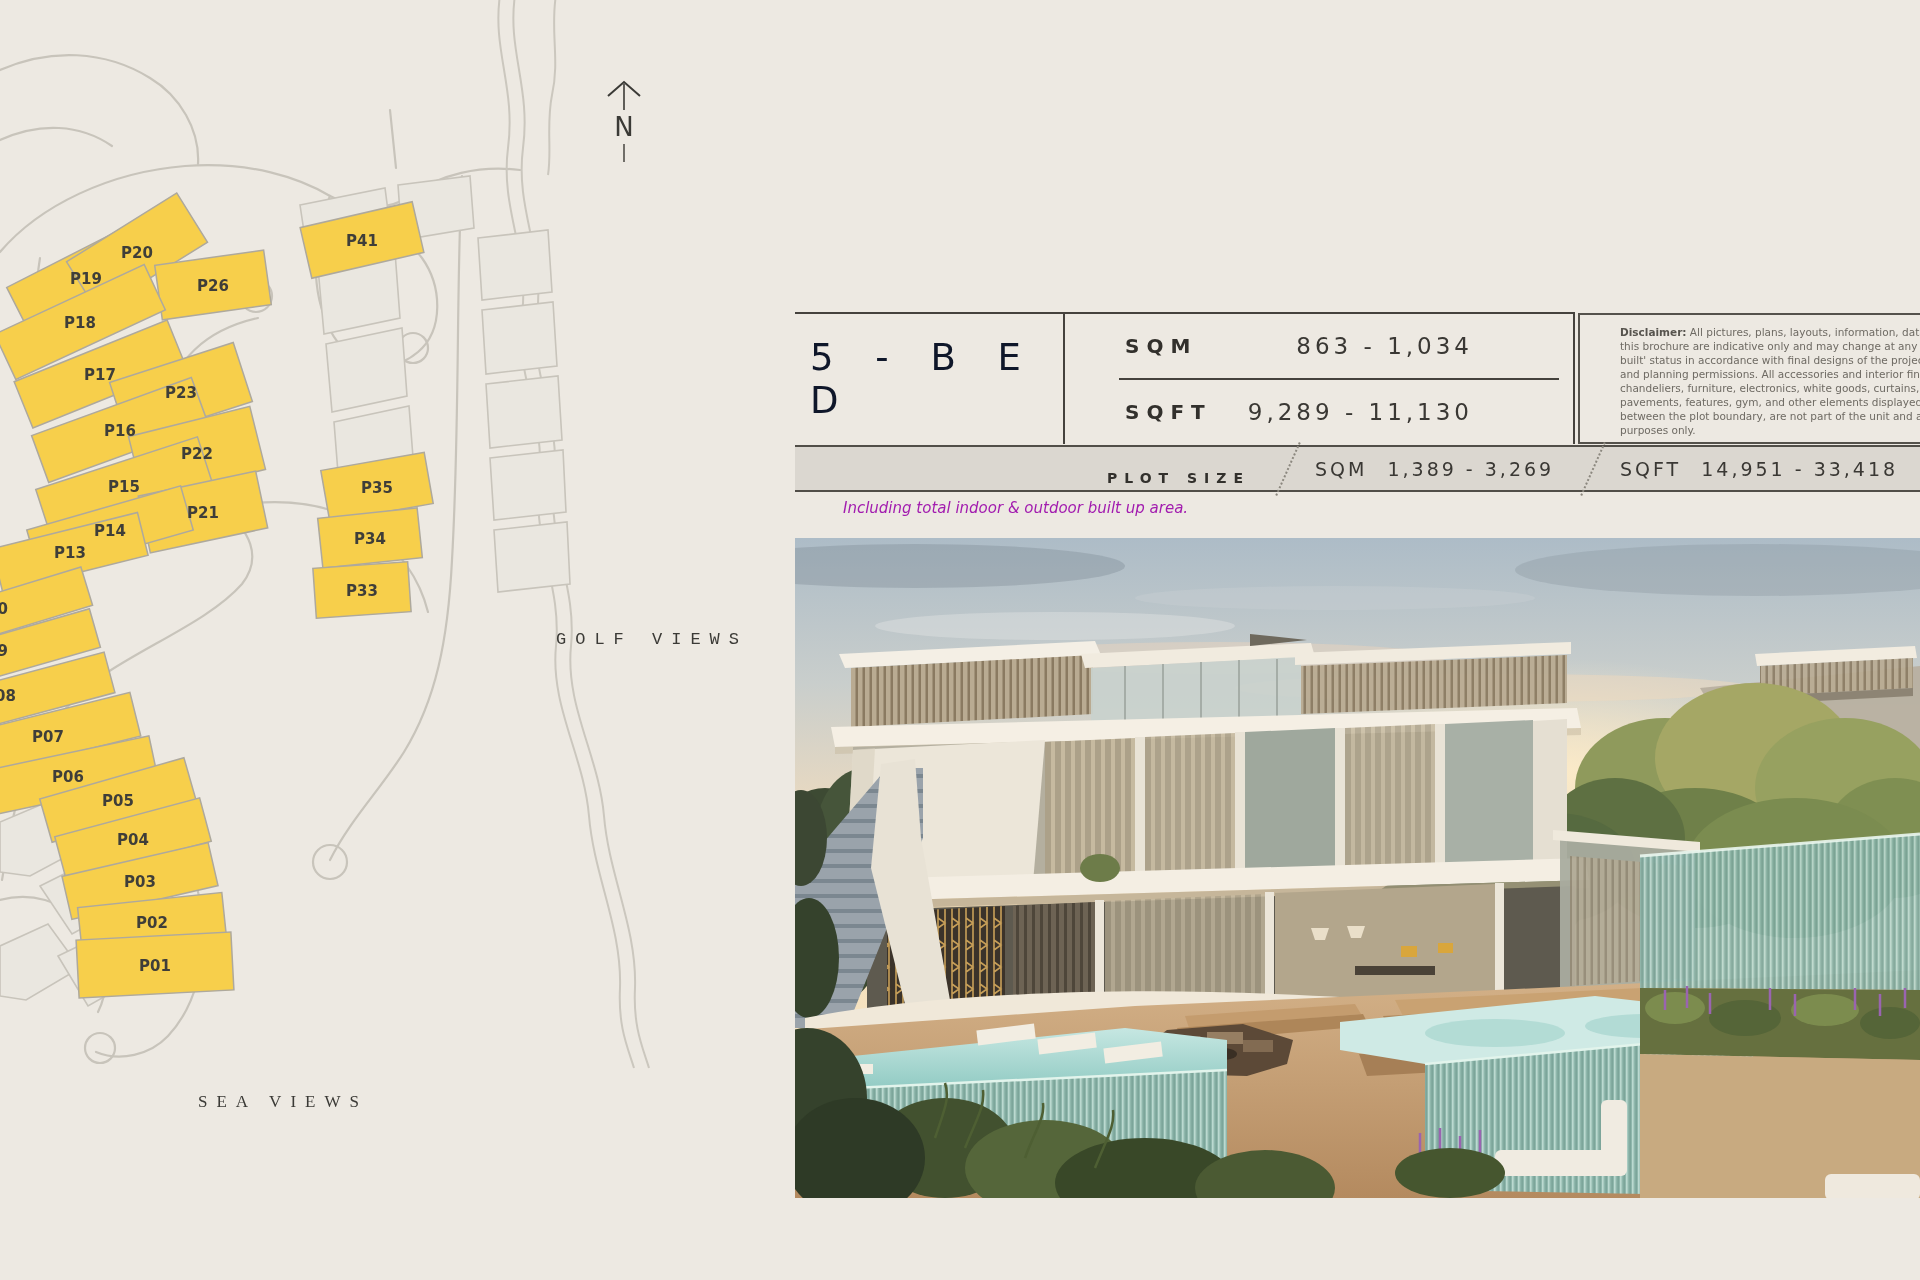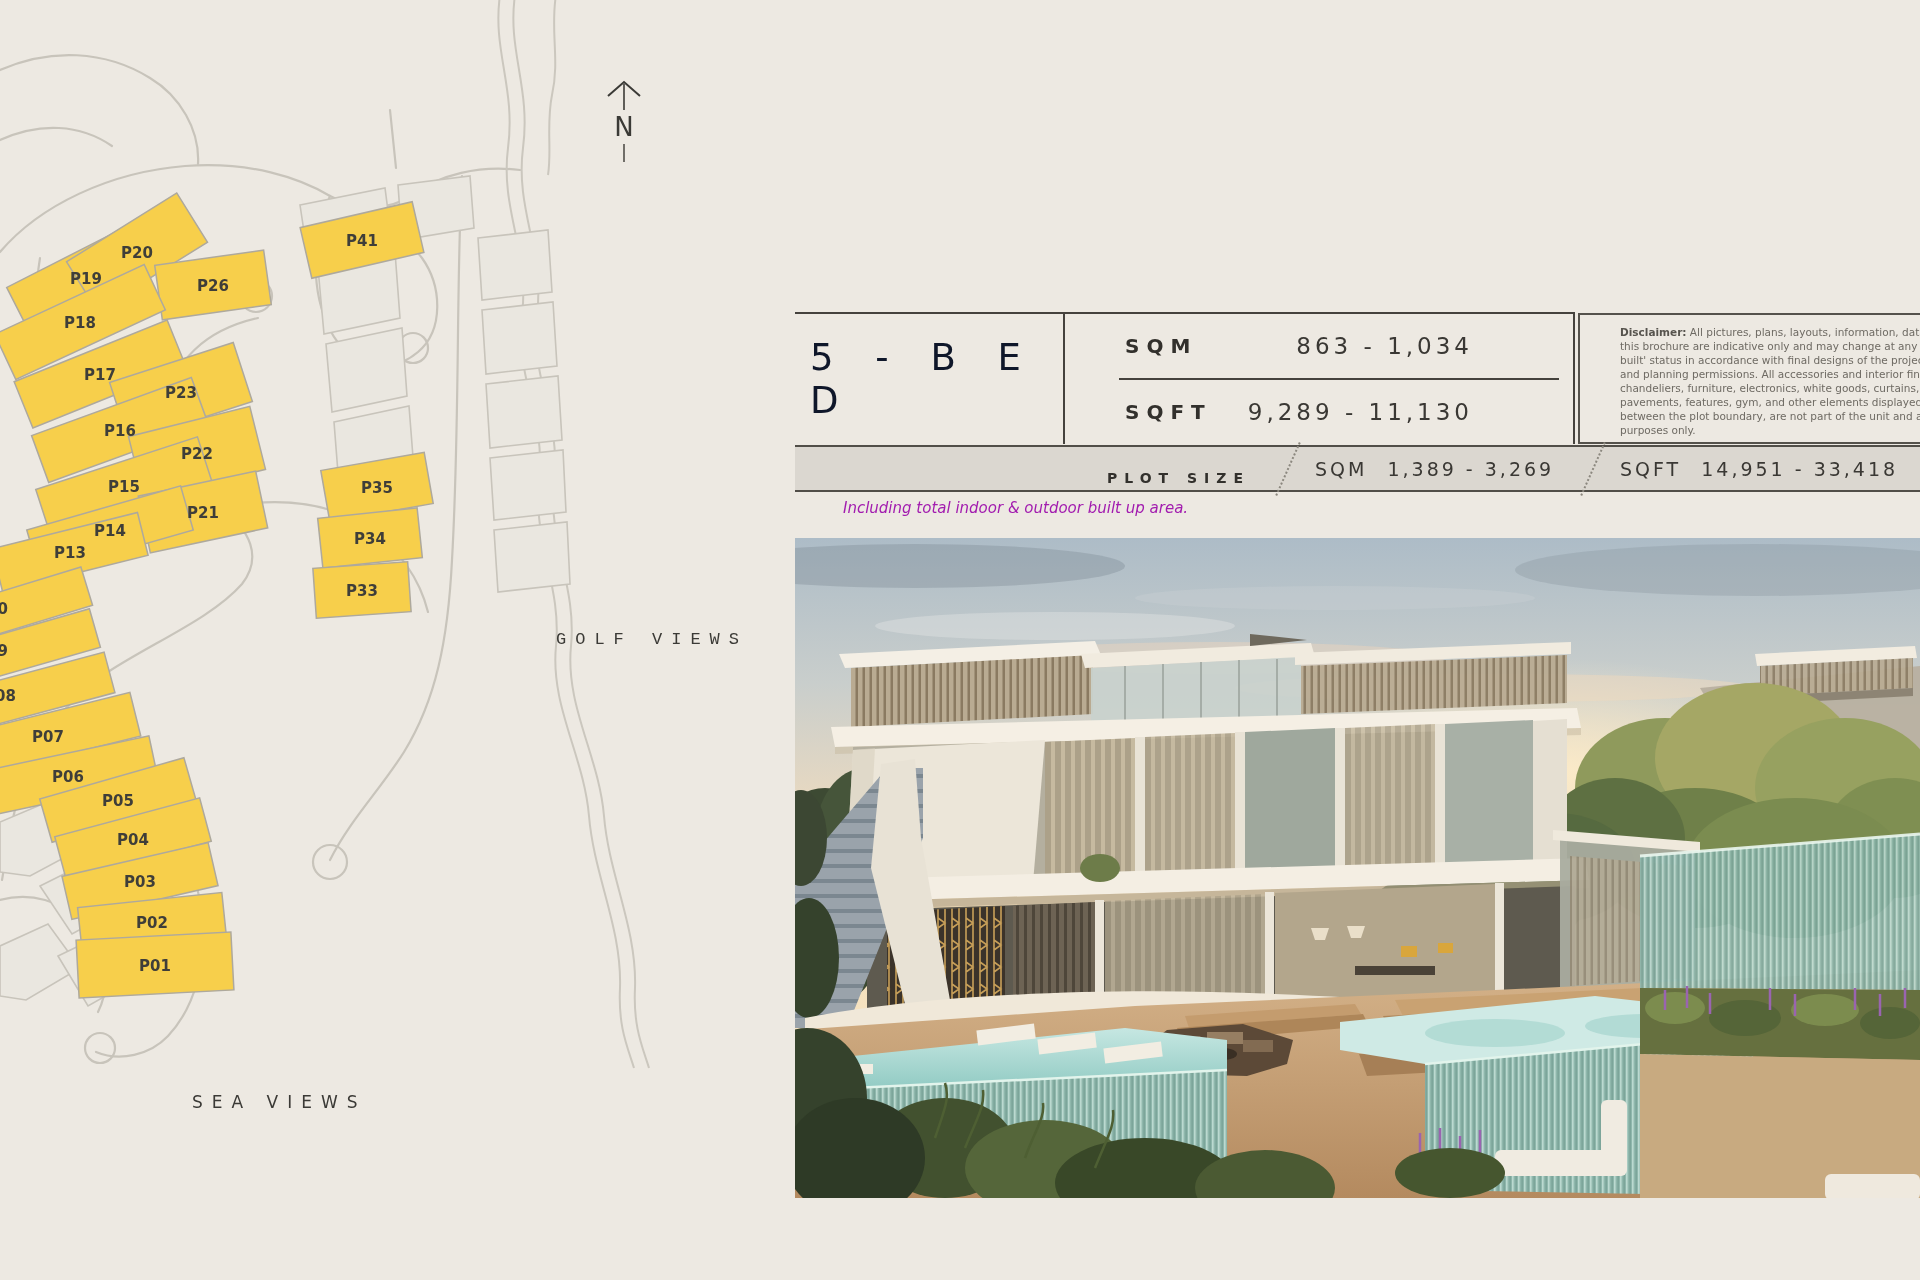--- a/index.html
+++ b/index.html
@@ -2,21 +2,21 @@
 <html><head>
 <meta charset="utf-8">
 <style>
   html,body{margin:0;padding:0;}
   body{width:1920px;height:1280px;overflow:hidden;position:relative;background:#EDE9E2;
        font-family:"DejaVu Sans","Liberation Sans",sans-serif;color:#3A3834;}
   svg{display:block;}
   .map-svg{position:absolute;left:0;top:0;}
   .views-label{position:absolute;font-size:17px;letter-spacing:9px;color:#3B3A36;white-space:nowrap;}
   #golf-views{left:556px;top:630px;font-family:Liberation Mono, monospace;}
-  #sea-views{left:192px;top:1092px;}
+  #sea-views{left:198px;top:1092px;font-family:Liberation Serif, serif;}
   .north{position:absolute;left:592px;top:76px;width:64px;text-align:center;color:#3B3A36;}
   .north .n-letter{font-size:26px;margin-top:2px;}
   
   .spec-table{position:absolute;left:795px;top:312px;width:780px;height:132px;
               border-top:2px solid #45423D;display:flex;box-sizing:border-box;}
   .cell-bed{width:253px;border-right:2px solid #45423D;display:flex;align-items:center;justify-content:center;
             font-size:37px;letter-spacing:15px;padding-left:15px;color:#0f172a;}
   .cell-specs{flex:1;display:flex;flex-direction:column;border-right:2px solid #45423D;}
   .spec-row{flex:1;display:flex;align-items:center;}
   .spec-row .unit{margin-left:60px;font-weight:bold;font-size:20px;letter-spacing:7px;color:#32302C;}

